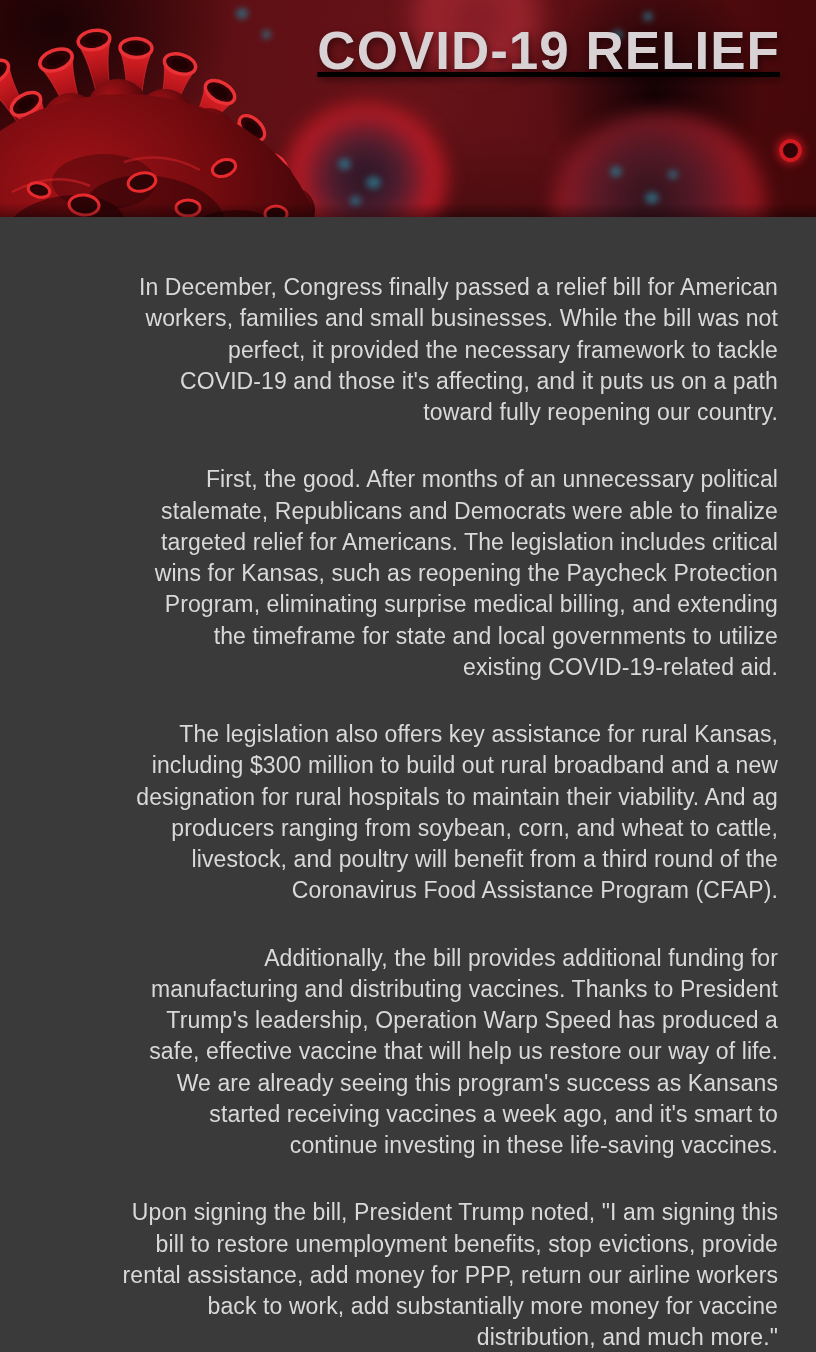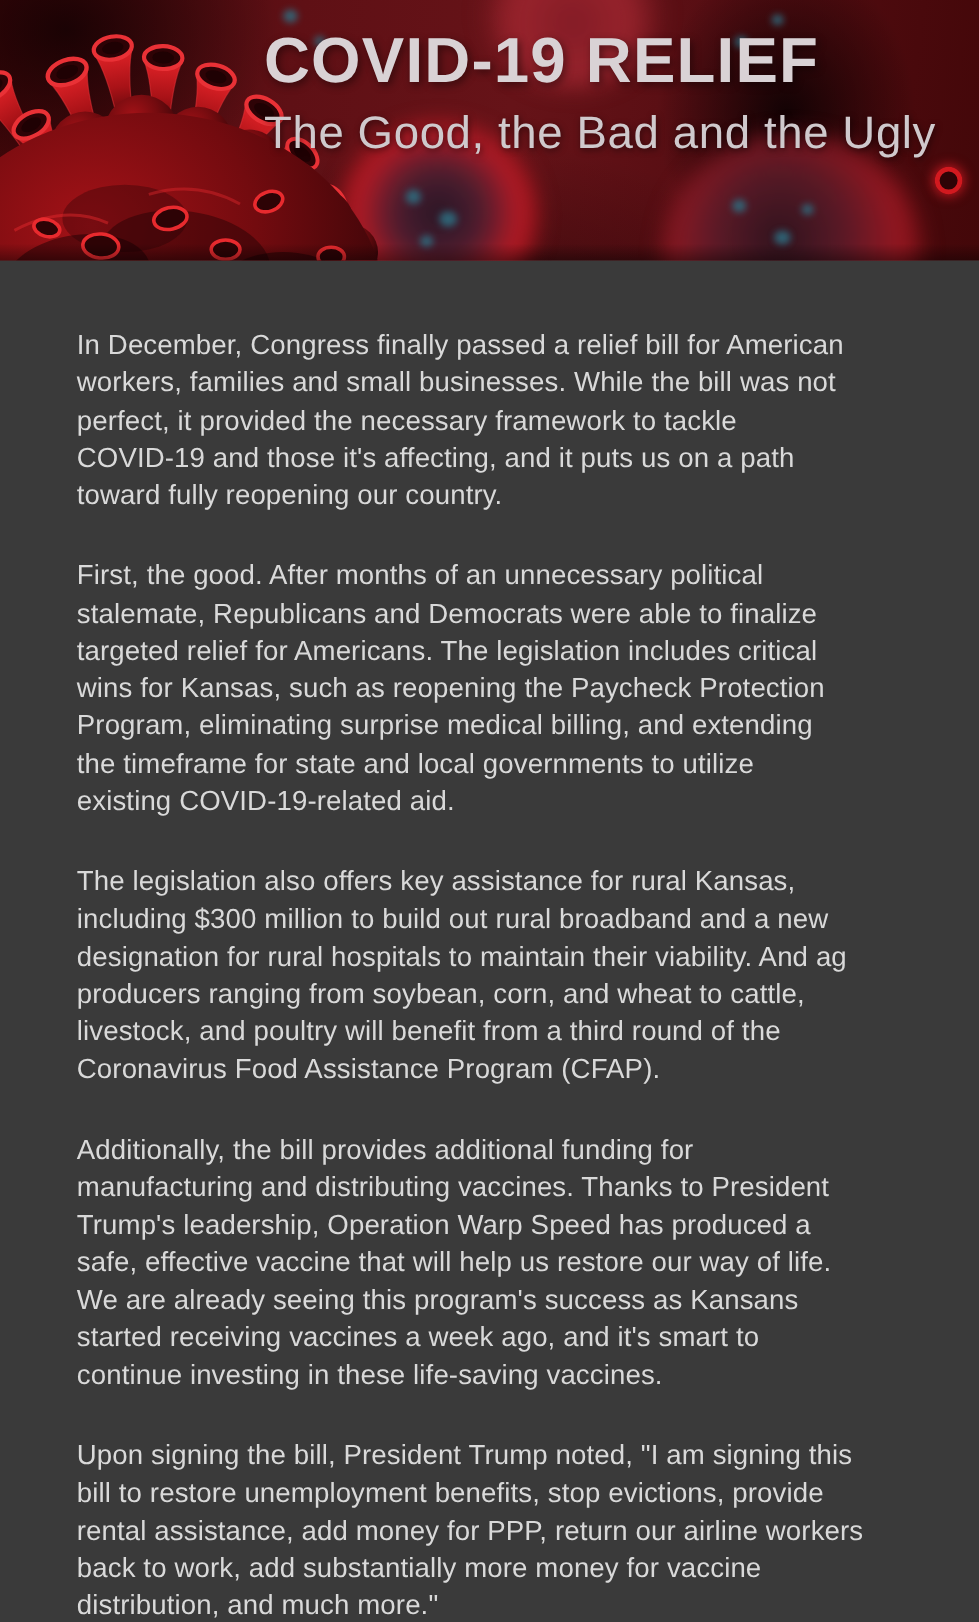--- a/index.html
+++ b/index.html
@@ -34,41 +34,41 @@
     background:radial-gradient(circle at 45% 45%, rgba(45,20,32,.9) 0%, rgba(95,30,45,.8) 34%, rgba(165,25,35,.85) 64%, rgba(130,15,25,.4) 80%, rgba(130,15,25,0) 92%);
   }
   .speck{position:absolute;border-radius:50%;filter:blur(3px);background:#2e6f82;opacity:.85;}
   .ring{
     position:absolute;left:779px;top:139px;width:15px;height:15px;border-radius:50%;
     border:4px solid #d2191f;box-shadow:0 0 9px 2px rgba(215,25,35,.75);
     background:rgba(40,2,5,.8);filter:blur(.6px);
   }
   .virus-svg{position:absolute;left:-8px;top:0;}
   .hero-text{
-    position:absolute;top:0;right:36px;z-index:5;text-align:left;
+    position:absolute;top:0;right:36px;z-index:5;text-align:right;text-decoration:underline;
   }
   .hero-title{
     margin:24px 0 0;font-size:53px;line-height:1.0;font-weight:800;letter-spacing:1px;
     color:#d9d2d5;text-shadow:2px 3px 7px rgba(0,0,0,.45);
   }
   .hero-subtitle{
     margin-top:15px;font-size:38px;line-height:1.0;font-weight:300;letter-spacing:.5px;
     color:#cfc9cc;text-shadow:1px 2px 5px rgba(0,0,0,.5);
   }
   .hero-vignette{
     position:absolute;left:0;right:0;bottom:0;height:14px;z-index:6;
     background:linear-gradient(rgba(0,0,0,0), rgba(0,0,0,.38));
   }
 
   
   .article{padding:55px 0 0 64px;width:714px;}
   .para{
     margin:0 0 36px;width:714px;
     font-size:23px;line-height:31.25px;color:#d9d9d9;
-    white-space:pre-line;letter-spacing:.1px;
+    white-space:pre-line;letter-spacing:.1px;text-align:right;
   }
   .para:last-child{margin-bottom:16px;}
 </style>
 </head>
 <body>
 
 <div class="page">
 
   <header class="hero">
 
@@ -143,21 +143,20 @@
       <ellipse cx="150" cy="182" rx="14" ry="9" fill="#2d0305" stroke="#e82a2e" stroke-width="3" transform="rotate(-12 150 182)"></ellipse>
       <ellipse cx="92" cy="205" rx="15" ry="10" fill="#2d0305" stroke="#e82a2e" stroke-width="3" transform="rotate(5 92 205)"></ellipse>
       <ellipse cx="232" cy="168" rx="12" ry="8" fill="#2d0305" stroke="#e82a2e" stroke-width="3" transform="rotate(-20 232 168)"></ellipse>
       <ellipse cx="196" cy="208" rx="12" ry="8" fill="#2d0305" stroke="#e82a2e" stroke-width="3"></ellipse>
       <ellipse cx="284" cy="214" rx="11" ry="8" fill="#2d0305" stroke="#e82a2e" stroke-width="3"></ellipse>
       <ellipse cx="47" cy="190" rx="11" ry="7" fill="#2d0305" stroke="#e82a2e" stroke-width="3" transform="rotate(15 47 190)"></ellipse>
     </svg>
 
     <div class="hero-text">
       <h1 class="hero-title">COVID-19 RELIEF</h1>
-      <div class="hero-subtitle">The Good, the Bad and the Ugly</div>
     </div>
 
     <div class="hero-vignette"></div>
   </header>
 
   <main class="article">
     <p class="para">In December, Congress finally passed a relief bill for American
 workers, families and small businesses. While the bill was not
 perfect, it provided the necessary framework to tackle
 COVID-19 and those it's affecting, and it puts us on a path

